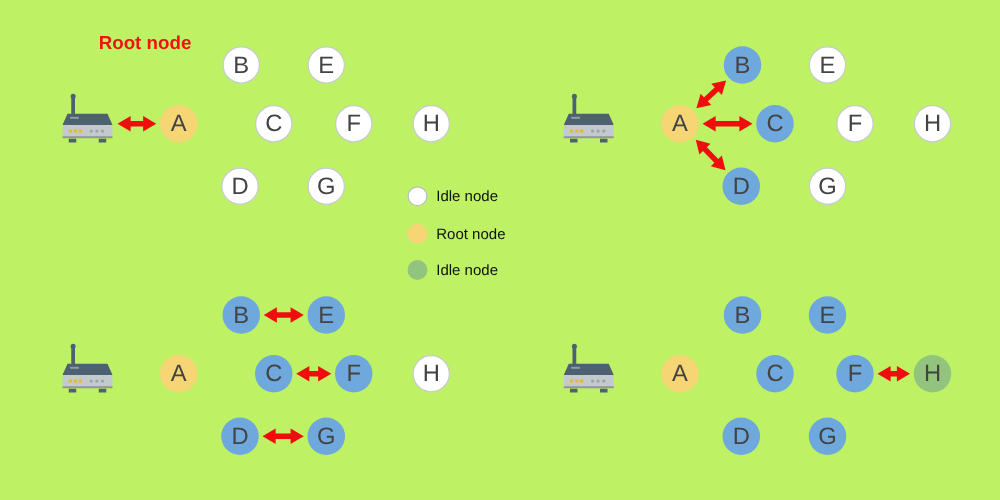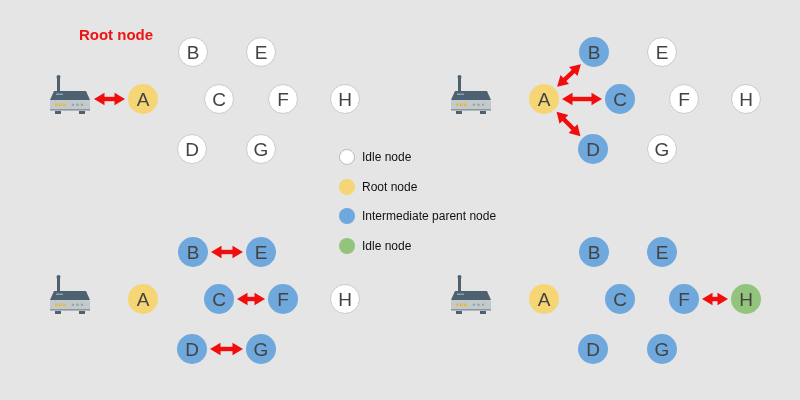--- a/index.html
+++ b/index.html
@@ -1,39 +1,39 @@
 <!DOCTYPE html>
 <html style="--c-idle: #ffffff; --c-root: #f5d574; --c-intermediate: #6fa8dc; --c-leaf: #93c47d; --c-arrow: #f10d0d; --c-annotation: #ed1414; --c-letter: #434343; --c-idle_border: #c6cbce;"><head>
 <meta charset="utf-8">
 <style>
   html,body{margin:0;padding:0;background:#ffffff;}
   body{width:800px;height:400px;overflow:hidden;font-family:"Liberation Sans",sans-serif;}
   :root{
     --c-idle:#ffffff; --c-root:#f5d574; --c-intermediate:#6fa8dc; --c-leaf:#93c47d;
     --c-letter:#434343; --c-annotation:#ed1414; --c-idle_border:#c6cbce;
   }
-  .canvas{position:relative;width:800px;height:400px;background:#e5e5e5;}
+  .canvas{position:relative;width:800px;height:400px;background:#bef264;}
   .panel{position:absolute;width:400px;height:200px;}
   #panel-1{left:0;top:0;} #panel-2{left:401px;top:0;}
   #panel-3{left:0;top:200px;} #panel-4{left:401px;top:200px;}
   .arrows{position:absolute;left:0;top:0;width:400px;height:200px;}
   .node{position:absolute;width:30px;height:30px;border-radius:50%;box-sizing:border-box;
         display:flex;align-items:center;justify-content:center;}
   .node .nl{font-size:19px;color:var(--c-letter);line-height:1;}
   .node[data-type="idle"]{background:var(--c-idle);border:1.5px solid var(--c-idle_border);}
   .node[data-type="root"]{background:var(--c-root);}
   .node[data-type="intermediate"]{background:var(--c-intermediate);}
   .node[data-type="leaf"]{background:var(--c-leaf);}
   .pos-A{left:128px;top:84px;} .pos-B{left:178px;top:37px;} .pos-C{left:204px;top:84px;}
   .pos-D{left:177px;top:134px;} .pos-E{left:246px;top:37px;} .pos-F{left:268px;top:84px;}
   .pos-G{left:246px;top:134px;} .pos-H{left:330px;top:84px;}
   .router{position:absolute;left:47px;top:73px;width:46px;height:44px;}
   .annotation{position:absolute;left:56px;top:25px;width:120px;text-align:center;
               color:var(--c-annotation);font-size:15px;font-weight:bold;line-height:19px;}
-  .legend{position:absolute;left:339px;top:149px;width:150px;}
+  .legend{position:absolute;left:326px;top:149px;width:150px;}
   .legend-row{display:flex;align-items:center;gap:7px;height:16px;margin-bottom:13.5px;}
   .legend-dot{width:16px;height:16px;border-radius:50%;box-sizing:border-box;flex:0 0 16px;}
   .legend-dot[data-type="idle"]{background:var(--c-idle);border:1.5px solid #b7bec1;}
   .legend-dot[data-type="root"]{background:var(--c-root);}
   .legend-dot[data-type="intermediate"]{background:var(--c-intermediate);}
   .legend-dot[data-type="leaf"]{background:var(--c-leaf);}
   .legend-label{font-size:12px;color:#111;white-space:nowrap;}
 </style>
 </head>
 <body>
@@ -250,22 +250,18 @@
   <div class="legend">
     <div class="legend-row">
       <span class="legend-dot" data-type="idle"></span>
       <span class="legend-label">Idle node</span>
     </div>
     <div class="legend-row">
       <span class="legend-dot" data-type="root"></span>
       <span class="legend-label">Root node</span>
     </div>
     <div class="legend-row">
-      <span class="legend-dot" data-type="intermediate"></span>
-      <span class="legend-label">Intermediate parent node</span>
-    </div>
-    <div class="legend-row">
       <span class="legend-dot" data-type="leaf"></span>
       <span class="legend-label">Idle node</span>
     </div>
   </div>
 
 </div>
 
 </body></html>

